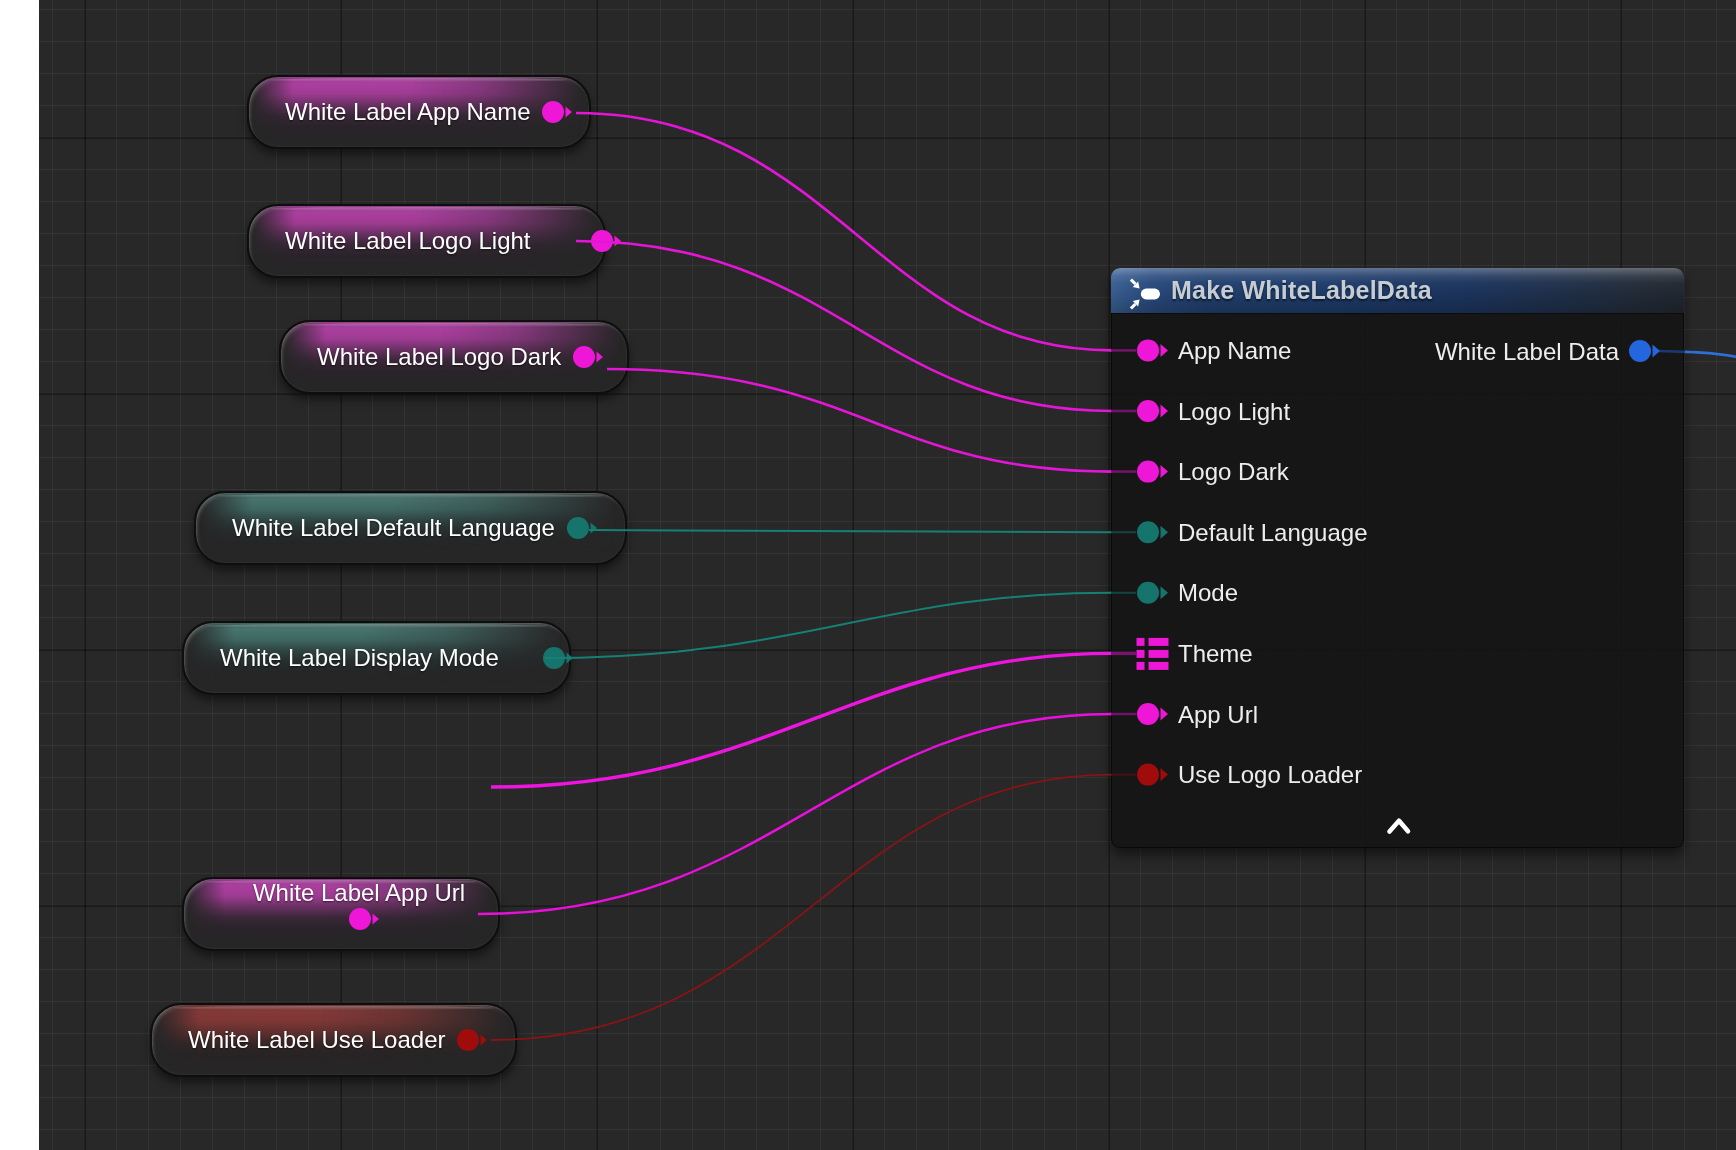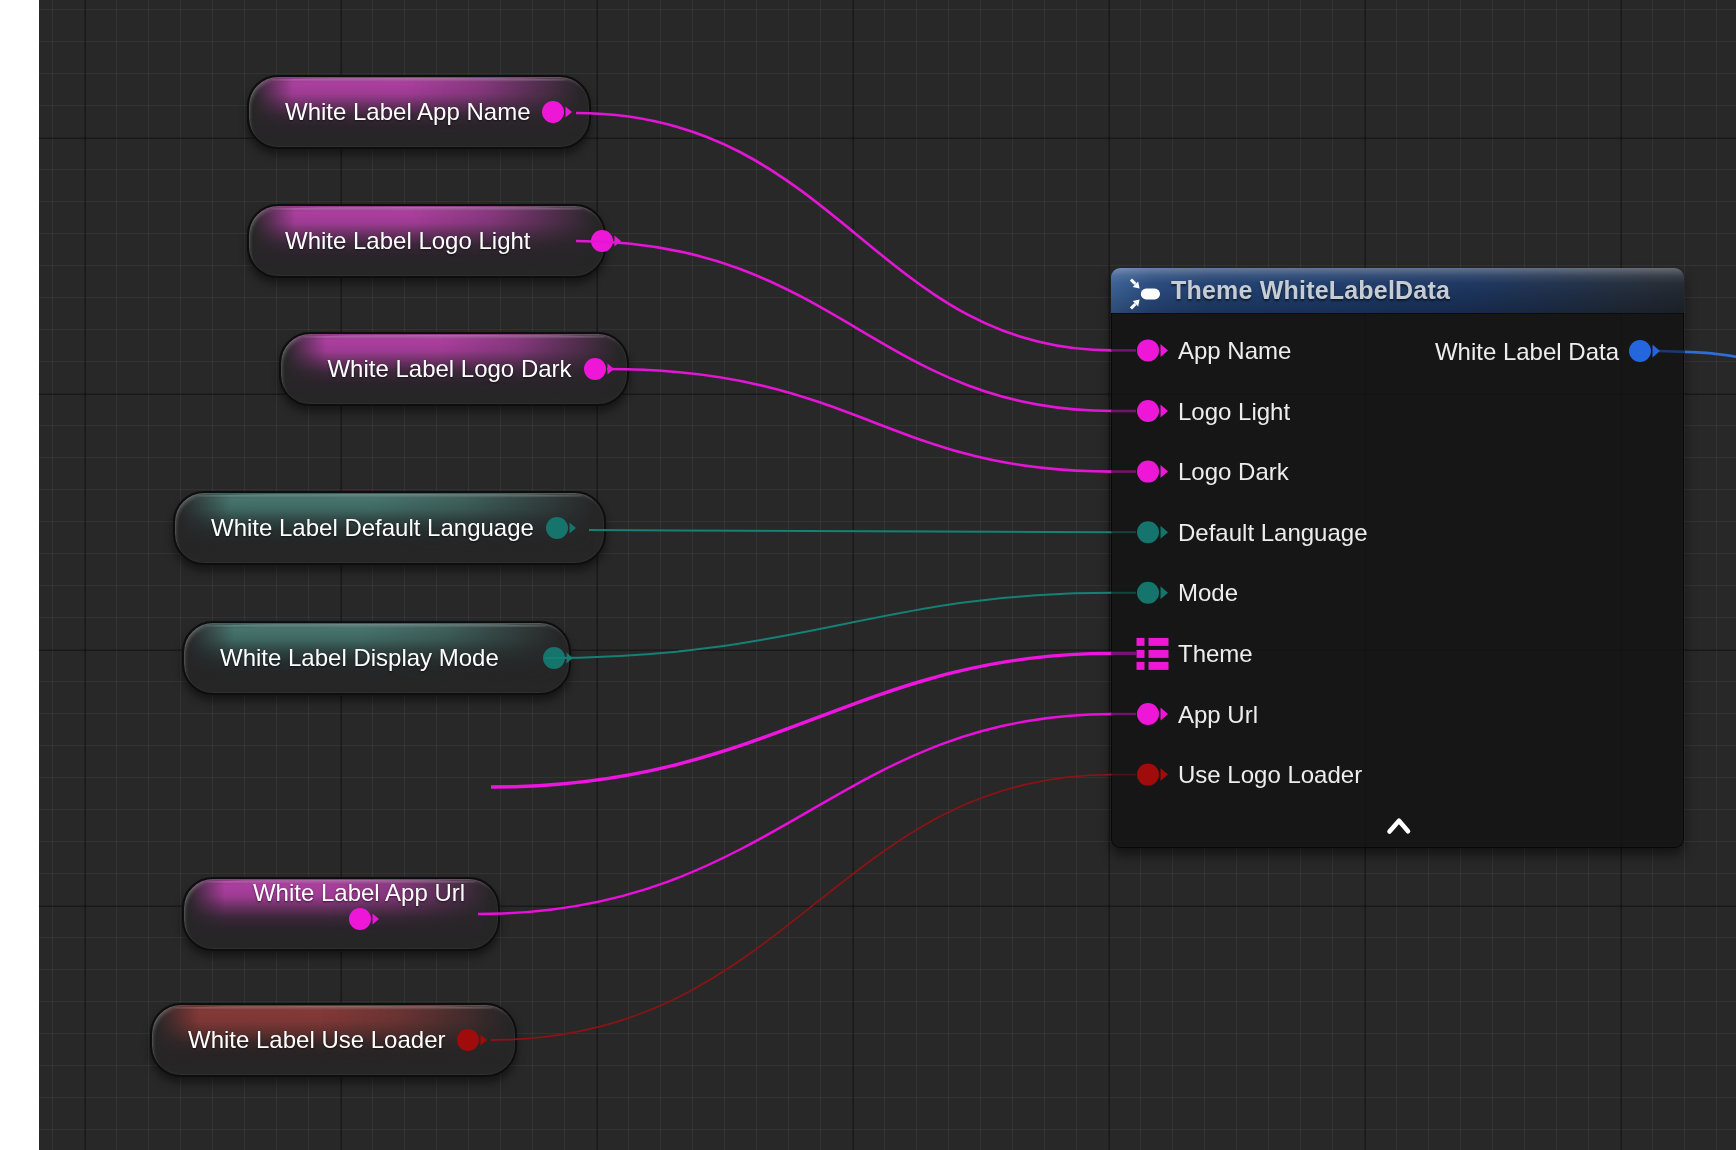--- a/index.html
+++ b/index.html
@@ -67,30 +67,30 @@
 </div>
 <div class="pill" style="left:208px;top:204px;width:359px;gap:48px;">
   <div class="pglow" style="background:linear-gradient(to bottom, rgba(152,56,142,0.92) 0%, rgba(171,63,159,1) 9%, rgba(161,60,149,0.98) 24%, rgba(118,50,110,0.84) 40%, rgba(72,40,70,0.6) 55%, rgba(48,32,48,0.4) 70%, rgba(0,0,0,0) 86%);"></div>
   <div class="gloss"></div>
   <span class="plabel">White Label Logo Light</span>
       <span class="ppinf"><svg class="pinsvg" width="33" height="24" viewBox="0 0 33 24">
           <circle cx="11" cy="12" r="11" fill="#ee17d8"></circle>
           <path d="M 23.5 6.5 L 30 12 L 23.5 17.5 Z" fill="#ee17d8"></path>
         </svg></span>
 </div>
-<div class="pill" style="left:240px;top:332px;width:350px;justify-content:center;">
+<div class="pill" style="left:240px;top:320px;width:350px;">
   <div class="pglow" style="background:linear-gradient(to bottom, rgba(152,56,142,0.92) 0%, rgba(171,63,159,1) 9%, rgba(161,60,149,0.98) 24%, rgba(118,50,110,0.84) 40%, rgba(72,40,70,0.6) 55%, rgba(48,32,48,0.4) 70%, rgba(0,0,0,0) 86%);"></div>
   <div class="gloss"></div>
   <span class="plabel">White Label Logo Dark</span>
       <span class="ppinf"><svg class="pinsvg" width="33" height="24" viewBox="0 0 33 24">
           <circle cx="11" cy="12" r="11" fill="#ee17d8"></circle>
           <path d="M 23.5 6.5 L 30 12 L 23.5 17.5 Z" fill="#ee17d8"></path>
         </svg></span>
 </div>
-<div class="pill" style="left:134px;top:491px;width:433px;">
+<div class="pill" style="left:155px;top:491px;width:433px;">
   <div class="pglow" style="background:linear-gradient(to bottom, rgba(58,98,94,0.92) 0%, rgba(72,116,110,1) 9%, rgba(64,106,100,0.95) 24%, rgba(48,76,74,0.78) 40%, rgba(38,54,53,0.55) 55%, rgba(32,40,40,0.3) 70%, rgba(0,0,0,0) 86%);"></div>
   <div class="gloss"></div>
   <span class="plabel">White Label Default Language</span>
       <span class="ppinf"><svg class="pinsvg" width="33" height="24" viewBox="0 0 33 24">
           <circle cx="11" cy="12" r="11" fill="#15756c"></circle>
           <path d="M 23.5 6.5 L 30 12 L 23.5 17.5 Z" fill="#15756c"></path>
         </svg></span>
 </div>
 <div class="pill" style="left:143px;top:621px;width:389px;gap:32px;">
   <div class="pglow" style="background:linear-gradient(to bottom, rgba(58,98,94,0.92) 0%, rgba(72,116,110,1) 9%, rgba(64,106,100,0.95) 24%, rgba(48,76,74,0.78) 40%, rgba(38,54,53,0.55) 55%, rgba(32,40,40,0.3) 70%, rgba(0,0,0,0) 86%);"></div>
@@ -121,21 +121,21 @@
 </div>
   <div id="node">
     <div id="nhead"></div>
     <svg style="position:absolute;left:19px;top:9.5px;" width="32" height="32" viewBox="0 0 32 32">
       <path d="M 0.9 1.5 L 5.4 6" stroke="#ffffff" stroke-width="3.1" fill="none"></path>
       <path d="M 9.6 10.4 L 2.7 8.9 L 8.1 3.5 Z" fill="#ffffff"></path>
       <path d="M 0.9 30.5 L 5.4 26" stroke="#ffffff" stroke-width="3.1" fill="none"></path>
       <path d="M 9.6 21.6 L 2.7 23.1 L 8.1 28.5 Z" fill="#ffffff"></path>
       <rect x="10.8" y="10.6" width="19.2" height="10.8" rx="5.4" fill="#ffffff"></rect>
     </svg>
-    <div id="ntitle">Theme WhiteLabelData</div>
+    <div id="ntitle">Make WhiteLabelData</div>
   </div>
   <svg class="overlay" width="1736" height="1150" viewBox="0 0 1736 1150">
     <path d="M 537 113 C 797 113, 837 350.4, 1073 350.4" stroke="#e316d6" stroke-width="2.6" fill="none"></path>
       <path d="M 1072 350.4 L 1097 350.4" stroke="#71146b" stroke-width="2.6" fill="none"></path>
       <path d="M 537 241 C 797 241, 837 411.0, 1073 411.0" stroke="#e316d6" stroke-width="2.6" fill="none"></path>
       <path d="M 1072 411.0 L 1097 411.0" stroke="#71146b" stroke-width="2.6" fill="none"></path>
       <path d="M 568 369 C 818 369, 847 471.6, 1073 471.6" stroke="#e316d6" stroke-width="2.6" fill="none"></path>
       <path d="M 1072 471.6 L 1097 471.6" stroke="#71146b" stroke-width="2.6" fill="none"></path>
       <path d="M 550 530 C 750 530, 897 532.2, 1073 532.2" stroke="#158073" stroke-width="2.0" fill="none"></path>
       <path d="M 1072 532.2 L 1097 532.2" stroke="#14443e" stroke-width="2.0" fill="none"></path>

